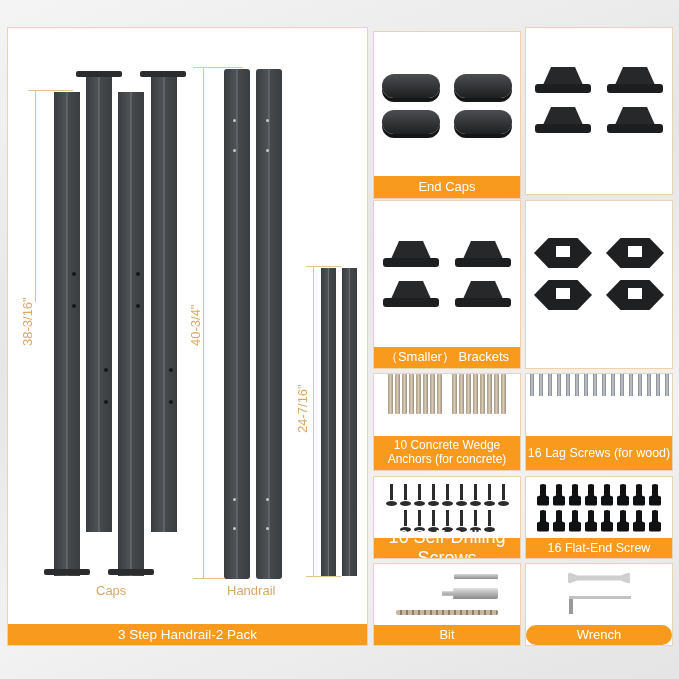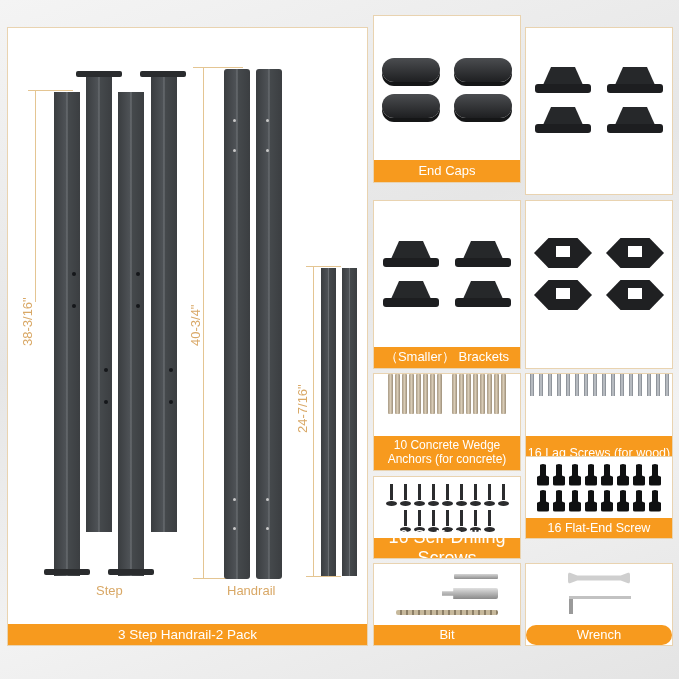--- a/index.html
+++ b/index.html
@@ -79,21 +79,21 @@
 
   <div class="hole" style="left:64px;top:244px;"></div>
   <div class="hole" style="left:64px;top:276px;"></div>
   <div class="hole" style="left:128px;top:244px;"></div>
   <div class="hole" style="left:128px;top:276px;"></div>
   <div class="hole" style="left:96px;top:340px;"></div>
   <div class="hole" style="left:96px;top:372px;"></div>
   <div class="hole" style="left:161px;top:340px;"></div>
   <div class="hole" style="left:161px;top:372px;"></div>
 
-  <div class="caption" style="left:88px;top:555px;">Step</div>
+  <div class="caption" style="left:88px;top:555px;">Caps</div>
 
   <div class="dimtick" style="left:185px;top:39px;width:50px;"></div>
   <div class="dimline" style="left:195px;top:39px;height:511px;"></div>
   <div class="dimtick" style="left:185px;top:550px;width:50px;"></div>
   <div class="dimtext" style="left:180px;top:318px;">40-3/4"</div>
 
   <div class="post" style="left:216px;top:41px;width:26px;height:510px;border-radius:3px;"></div>
   <div class="post" style="left:248px;top:41px;width:26px;height:510px;border-radius:3px;"></div>
   <div class="hole light" style="left:225px;top:91px;"></div>
   <div class="hole light" style="left:225px;top:121px;"></div>
@@ -110,21 +110,21 @@
   <div class="dimline" style="left:305px;top:238px;height:310px;"></div>
   <div class="dimtick" style="left:298px;top:548px;width:35px;"></div>
   <div class="dimtext" style="left:287px;top:405px;">24-7/16"</div>
 
   <div class="post" style="left:313px;top:240px;width:15px;height:308px;"></div>
   <div class="post" style="left:334px;top:240px;width:15px;height:308px;"></div>
 
   <div class="label-bar">3 Step Handrail-2 Pack</div>
 </div>
 
-<div class="panel cell" style="left:373px;top:15px;width:148px;height:168px;">
+<div class="panel cell" style="left:373px;top:31px;width:148px;height:168px;">
   <div class="glyphs" style="bottom:22px;">
     <div class="endcap"></div>
     <div class="endcap"></div>
     <div class="endcap"></div>
     <div class="endcap"></div>
   </div>
   <div class="label-bar" style="height:22px;">End Caps</div>
 </div>
 
 <div class="panel cell" style="left:525px;top:27px;width:148px;height:168px;">
@@ -238,21 +238,21 @@
     <div class="sds"></div>
       <div class="sds"></div>
     <div class="sds"></div>
       <div class="sds"></div>
     <div class="sds"></div>
       <div class="sds"></div>
   </div>
   <div class="label-bar" style="height:20px;font-size:18px;">16 Self-Drilling Screws</div>
 </div>
 
-<div class="panel cell" style="left:525px;top:456px;width:148px;height:83px;">
+<div class="panel cell" style="left:525px;top:476px;width:148px;height:83px;">
   <div class="glyphs" style="bottom:20px;padding:0 6px;">
     <div class="flat"></div>
       <div class="flat"></div>
     <div class="flat"></div>
       <div class="flat"></div>
     <div class="flat"></div>
       <div class="flat"></div>
     <div class="flat"></div>
       <div class="flat"></div>
     <div class="flat"></div>

